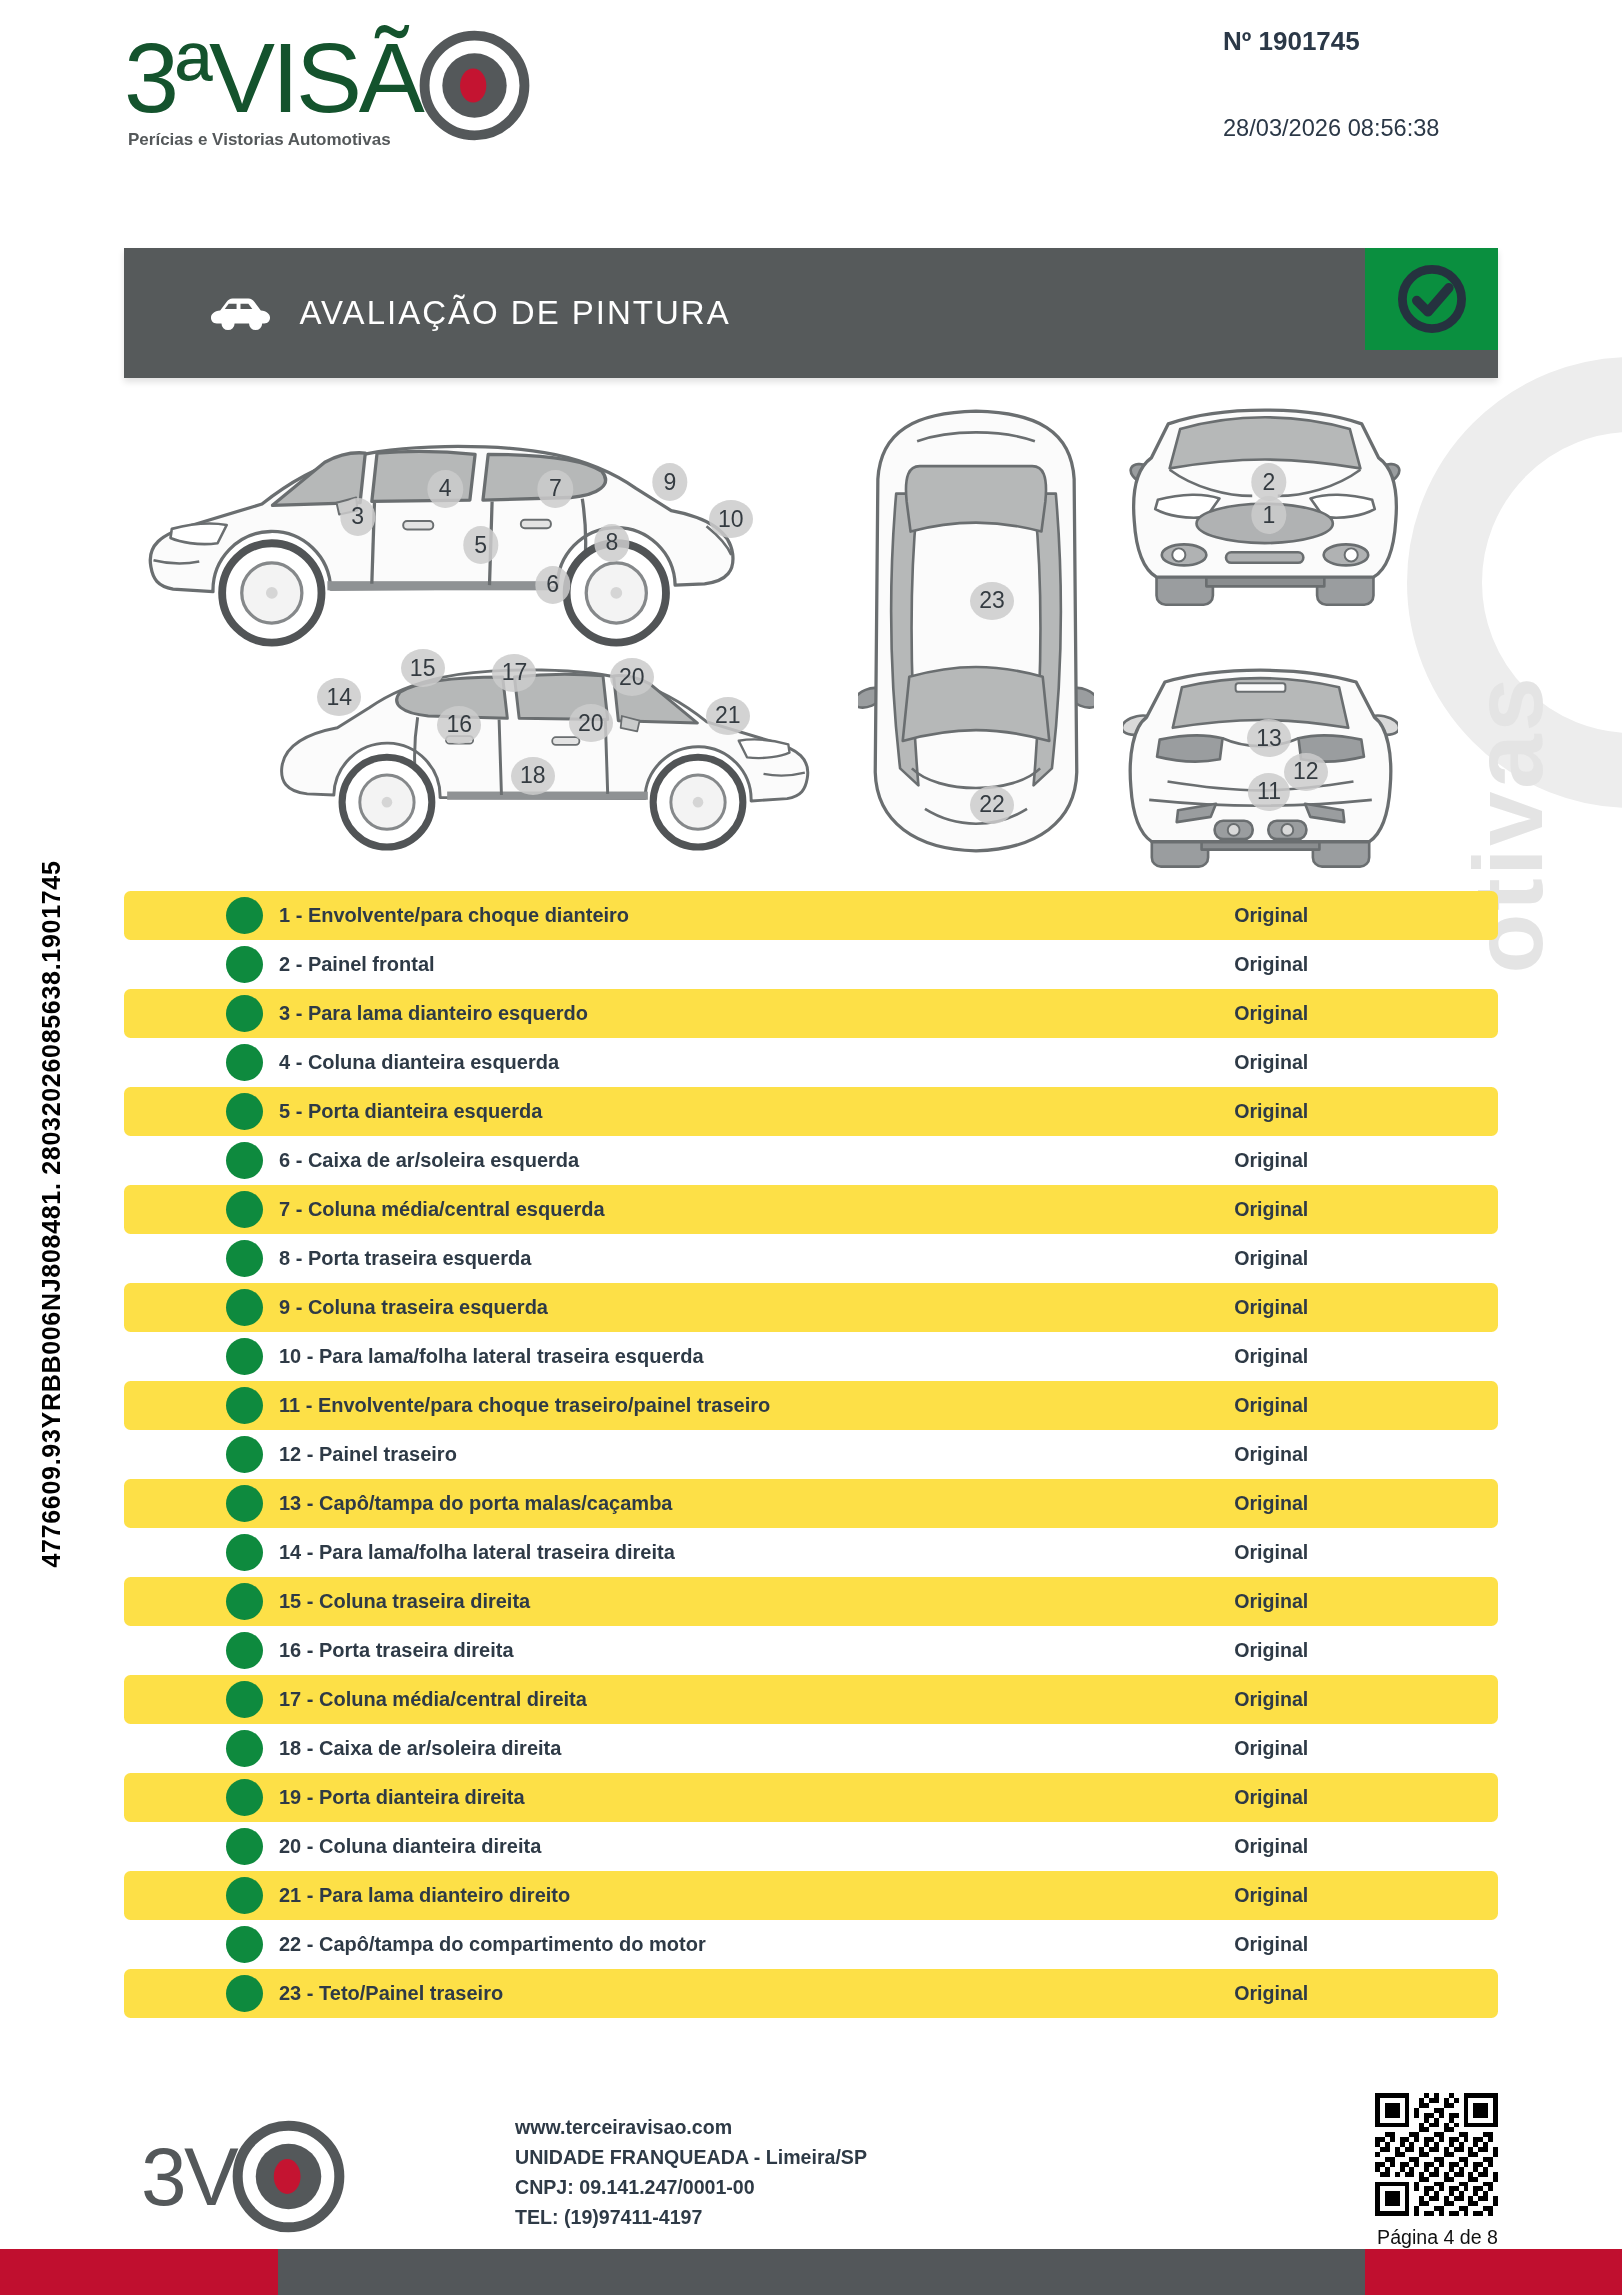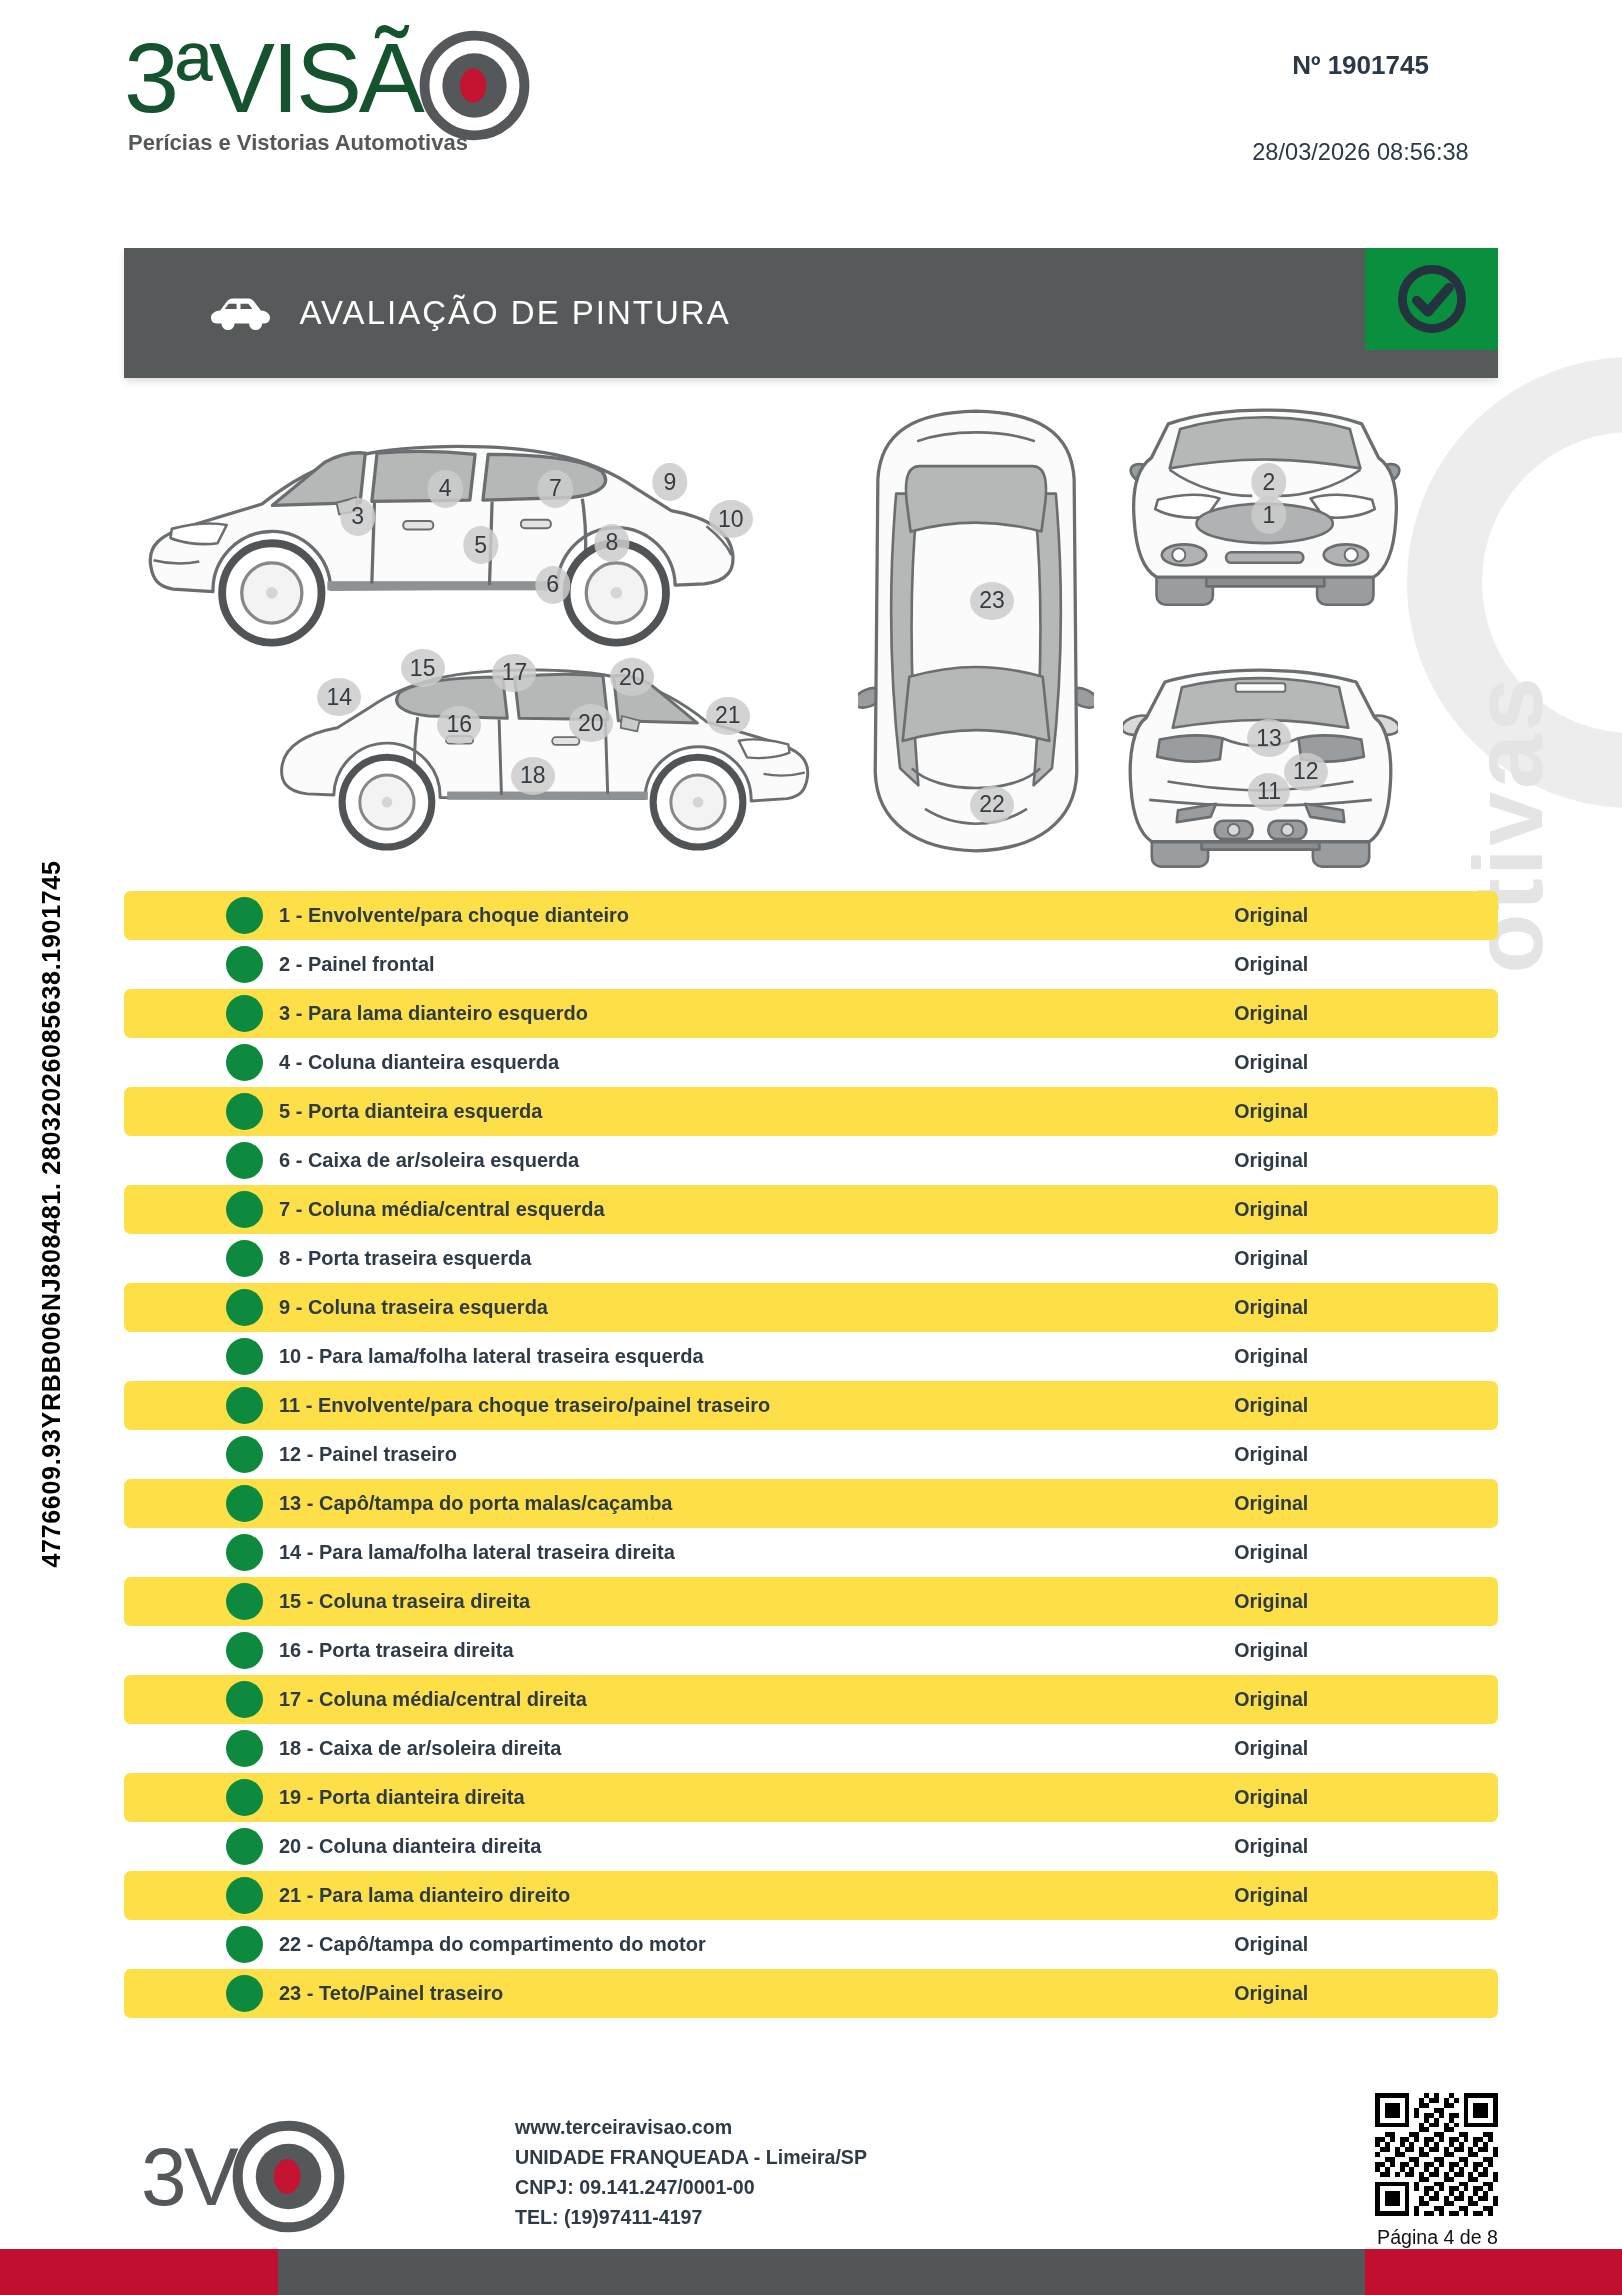--- a/index.html
+++ b/index.html
@@ -3,22 +3,22 @@
 <meta charset="utf-8">
 <style>
   html,body{margin:0;padding:0;background:#fff;}
   .page{position:relative;width:1622px;height:2295px;background:#fff;overflow:hidden;
         font-family:"Liberation Sans", sans-serif;color:#2e3a46;}
 
   
   .brand{position:absolute;left:124px;top:25px;display:flex;align-items:flex-start;}
   .brand-text{font-size:99px;font-weight:400;color:#14532d;letter-spacing:-3.3px;line-height:105px;}
   .brand-target{margin-left:-3.9px;margin-top:3.9px;}
-  .brand-sub{position:absolute;left:128px;top:130px;font-size:22px;font-weight:700;color:#54585a;}
-  .doc-meta{position:absolute;right:124px;top:26px;width:275px;text-align:center;margin-top:24px;}
+  .brand-sub{position:absolute;left:128px;top:130px;font-size:17px;font-weight:700;color:#54585a;}
+  .doc-meta{position:absolute;right:124px;top:26px;width:275px;}
   .doc-number{font-size:26px;font-weight:700;color:#2b3847;}
   .doc-date{font-size:23.6px;color:#2b3847;margin-top:58px;}
 
   
   .wm-ring{position:absolute;left:1407px;top:357px;width:301px;height:301px;
            border:75px solid #ededed;border-radius:50%;}
   .wm-text{position:absolute;left:1508px;top:824px;transform:translate(-50%,-50%) rotate(-90deg);
            font-size:98px;font-weight:700;color:#e4e4e4;letter-spacing:2.6px;white-space:nowrap;}
 
   

